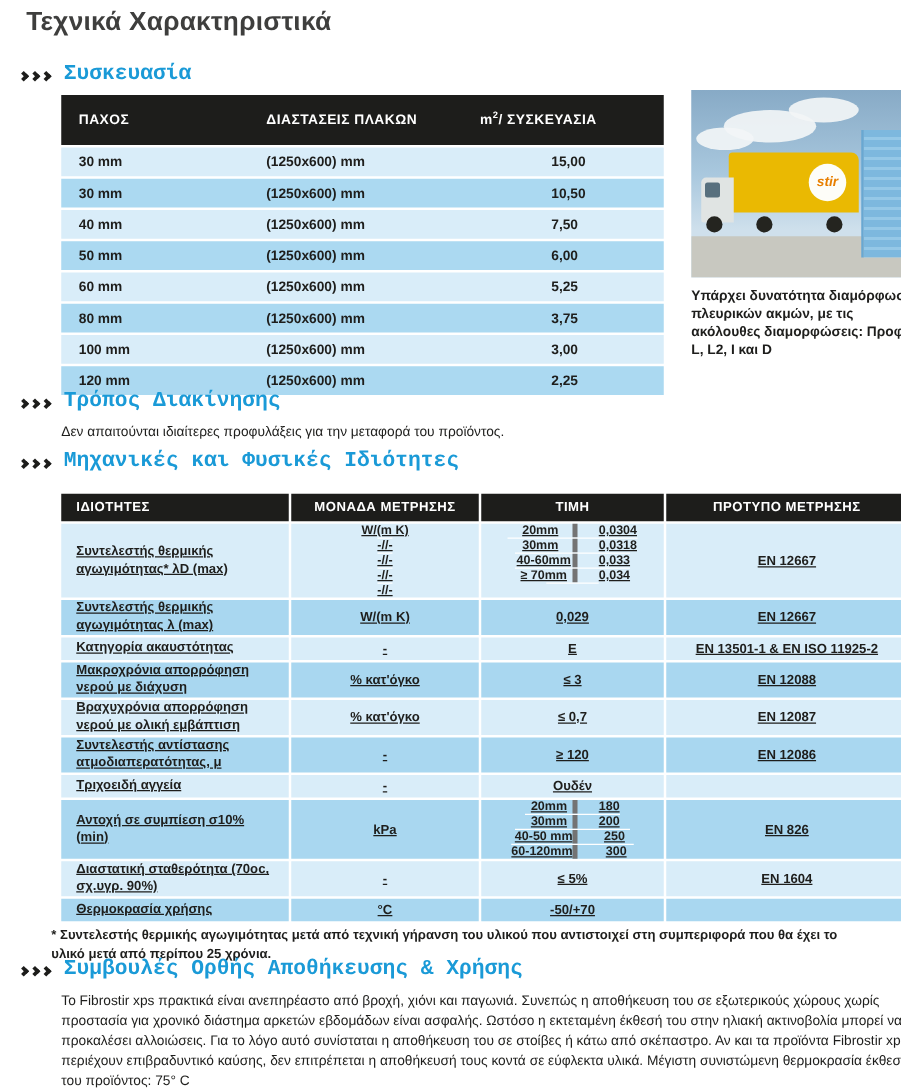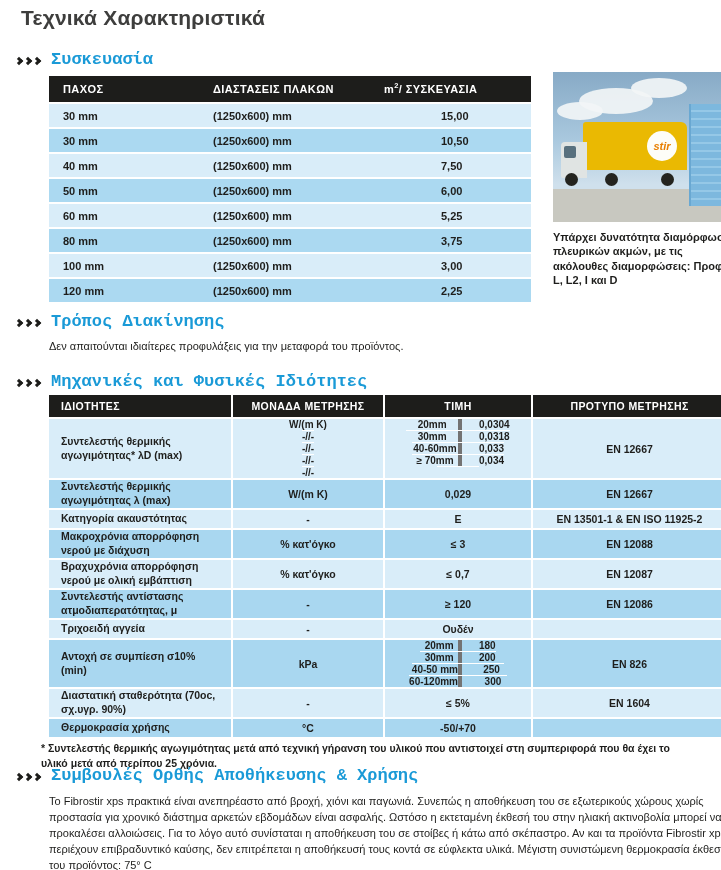--- a/index.html
+++ b/index.html
@@ -17,21 +17,21 @@
   
   .sec { display:flex; align-items:center;font-family:Liberation Mono, monospace; }
   .chev { display:inline-flex; align-items:center; padding-top:2px; }
   .chev i { display:inline-block; width:6px; height:6px; border-style:solid; border-color:#1d1d1b;
             border-width:3px 3px 0 0; transform:rotate(45deg); margin-right:3px; }
   .sec .txt { color:#1a9ad7; font-size:17px; font-weight:700; margin-left:8px; }
 
   
   #packaging-table { left:36px; top:76px; width:482px; }
   .khead { display:grid; grid-template-columns:160px 175px 1fr; background:#1d1d1b; color:#fff;
-           height:26px; align-items:center; font-size:11px; font-weight:700; letter-spacing:.4px; }
+           height:40px; align-items:center; font-size:11px; font-weight:700; letter-spacing:.4px; }
   .khead .h1 { padding-left:14px; } .khead .h2 { padding-left:4px; }
   .khead sup { font-size:7.5px; vertical-align:super; line-height:0; }
   .krow { display:grid; grid-template-columns:160px 175px 1fr; height:23px; margin-top:2px;
           align-items:center; font-size:11px; font-weight:700; color:#1e1e1c; }
   .krow .c1 { padding-left:14px; } .krow .c2 { padding-left:4px; } .krow .c3 { padding-left:57px; }
   .krow.light { background:#d9edf9; } .krow.dark { background:#abd9f1; }
 
   
   #photo-block { left:540px; top:72px; width:184px; }
   .photo { position:relative; width:176px; height:150px; overflow:hidden;
@@ -62,36 +62,36 @@
 
   
   #properties-table { left:36px; top:395px; width:677px; }
   .prow, .phead { display:grid; grid-template-columns:182px 150px 146px 1fr; column-gap:2px; }
   .phead { margin-top:0; }
   .prow { margin-top:2px; }
   .phead .hcell { background:#1d1d1b; color:#fff; font-size:10.5px; font-weight:700; height:22px;
                   display:flex; align-items:center; justify-content:center; letter-spacing:.4px; }
   .phead .hcell.first { justify-content:flex-start; padding-left:12px; }
   .prow .cell { display:flex; align-items:center; justify-content:center; font-size:10.5px;
-                font-weight:700; color:#1e1e1c; text-align:center; }
+                font-weight:700; color:#1e1e1c; text-align:center;text-decoration:underline; }
   .prow .prop { justify-content:flex-start; text-align:left; padding-left:12px; padding-right:8px; line-height:1.3; }
   .light .cell { background:#d9edf9; } .dark .cell { background:#a9d7f0; }
   .h59 { height:59px; } .h47 { height:47px; } .h28 { height:28px; } .h18 { height:18px; }
   .stack { flex-direction:column; align-items:stretch; justify-content:stretch; padding:0; }
   .stack .sub { flex:1; display:flex; align-items:center; justify-content:center; font-size:10px; font-weight:700; }
   .stack .sub + .sub { border-top:1px solid #fff; }
   .stack .pair { display:grid; grid-template-columns:1fr 1fr; padding:0; }
   .pair .half { display:flex; align-items:center; justify-content:center; }
   .pair .half + .half { border-left:4px solid #737373;padding-left:17px; }
 
   #footnote { left:28px; top:741px; width:640px; font-size:10.5px; font-weight:700; line-height:1.4; color:#1e1e1c; }
 
   #sec-packaging { left:3px; top:50px; }
   #sec-handling { left:3px; top:312px; }
-  #sec-properties { left:3px; top:372px; }
+  #sec-properties { left:3px; top:360px; }
   #sec-advice { left:3px; top:766px; }
 </style>
 </head>
 <body>
 
 <h1 id="title" class="abs">Τεχνικά Χαρακτηριστικά</h1>
 
 <div id="sec-packaging" class="abs sec">
   <span class="chev">
       <i></i>

